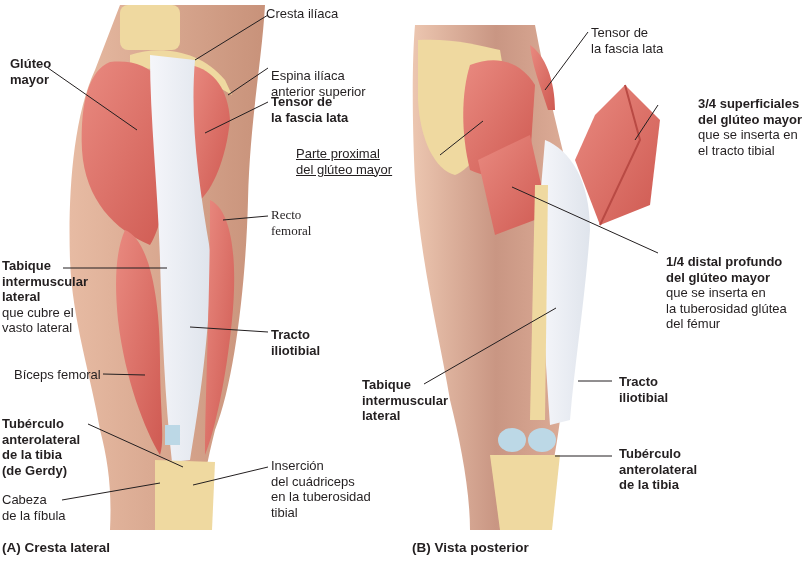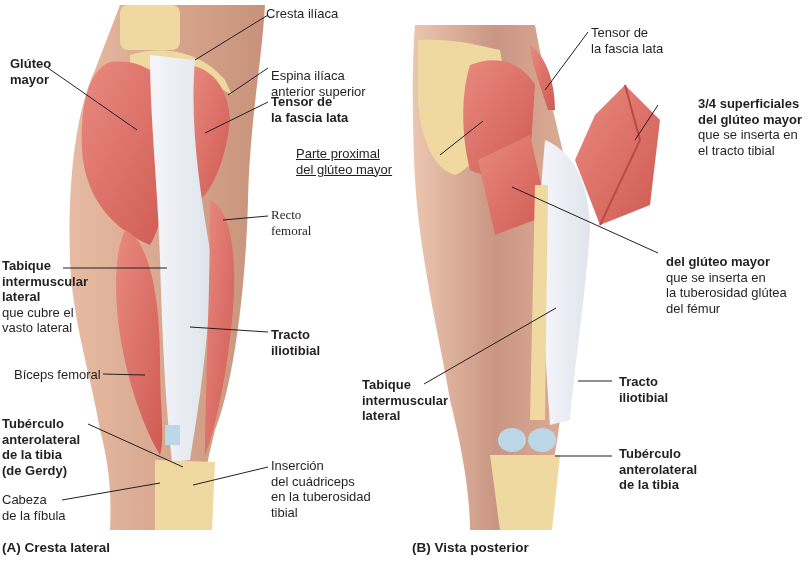--- a/index.html
+++ b/index.html
@@ -170,20 +170,21 @@
 </div>
 
 <div class="lbl" style="left:666px;top:96px;margin-left:32px;">
   <div class="b">3/4 superficiales</div>
   <div class="b">del glúteo mayor</div>
   <div>que se inserta en</div>
   <div>el tracto tibial</div>
 </div>
 
 <div class="lbl" style="left:666px;top:254px;">
+  <div class="b">1/4 distal profundo</div>
   <div class="b">del glúteo mayor</div>
   <div>que se inserta en</div>
   <div>la tuberosidad glútea</div>
   <div>del fémur</div>
 </div>
 
 <div class="lbl b" style="left:362px;top:377px;">
   <div>Tabique</div>
   <div>intermuscular</div>
   <div>lateral</div>

